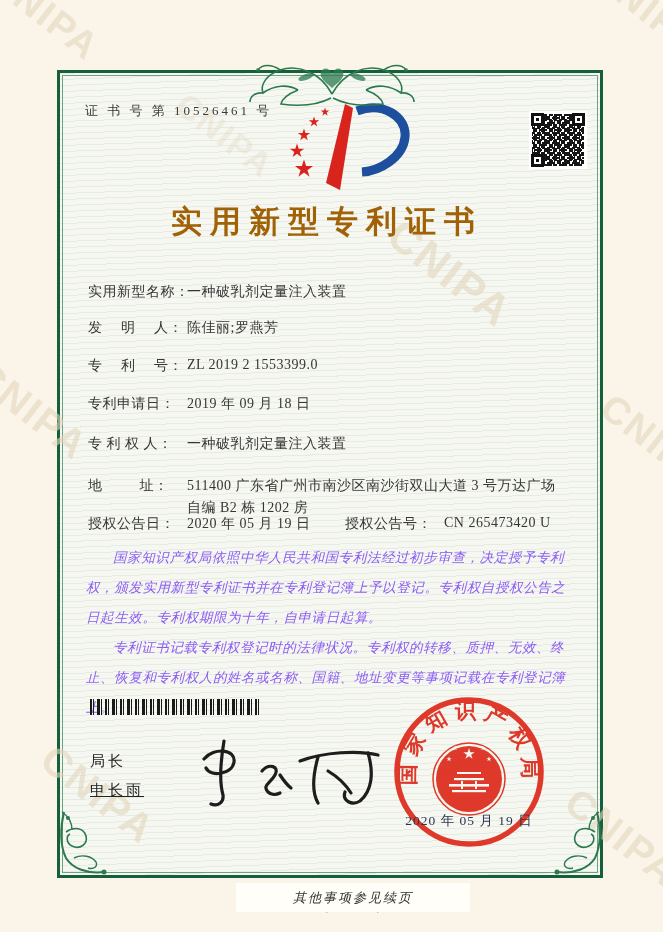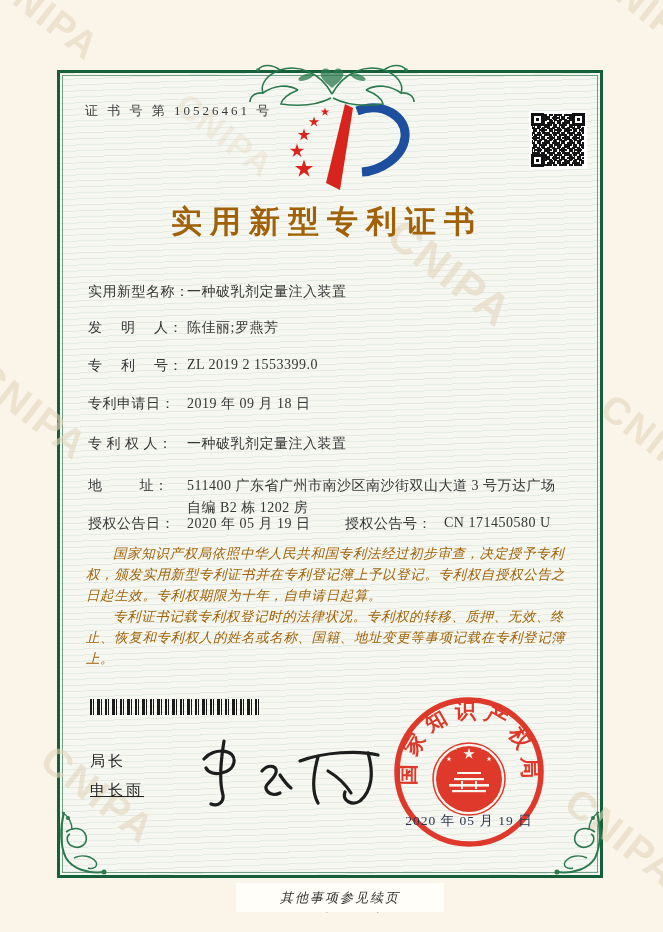--- a/index.html
+++ b/index.html
@@ -41,38 +41,38 @@
   .row{position:absolute;left:88px;width:500px;font-size:14px;color:#363636;}
   .fl{position:absolute;left:0;white-space:pre;letter-spacing:0.5px;}
   .fv{position:absolute;left:99px;white-space:pre;letter-spacing:0.5px;}
   .fv2{position:absolute;left:99px;top:22px;white-space:pre;letter-spacing:0.5px;}
   .g2l{position:absolute;left:257px;white-space:pre;letter-spacing:0.5px;}
   .g2v{position:absolute;left:356px;white-space:pre;letter-spacing:0.5px;}
   .r1{top:283px}.r2{top:319px}.r3{top:357px}.r4{top:395px}.r5{top:435px}.r6{top:477px}.r7{top:515px}
 
   
   .paras{position:absolute;left:86px;top:543px;width:492px;font-size:13.5px;
-         font-style:italic;line-height:21px;color:#a16207;}
+         font-style:italic;line-height:30px;color:#8b5cf6;}
   .paras p{margin:0;text-indent:2em;letter-spacing:0.6px;}
 
   
   .barcode{position:absolute;left:90px;top:699px;width:172px;height:16px;
      background:repeating-linear-gradient(90deg,#191919 0 2px,transparent 2px 3px,
        #191919 3px 4px,transparent 4px 7px,#191919 7px 10px,transparent 10px 11px,
        #191919 11px 12px,transparent 12px 15px);}
   .sig-title{position:absolute;left:90px;top:752px;font-size:15px;letter-spacing:3px;color:#222;}
   .sig-name{position:absolute;left:90px;top:781px;font-size:15px;letter-spacing:3px;color:#222;text-decoration:underline;}
   .signature{position:absolute;left:192px;top:735px;}
 
   .seal{position:absolute;left:391px;top:694px;width:156px;height:156px;z-index:5;}
 
   .page-info{position:absolute;left:57px;top:898px;width:540px;text-align:center;
              font-size:12.5px;letter-spacing:2px;color:#3a3a3a;z-index:6;}
 
-  .note-strip{position:absolute;left:236px;top:883px;width:208px;height:29px;
+  .note-strip{position:absolute;left:236px;top:883px;width:234px;height:29px;
               background:#fffef9;z-index:3;text-align:center;line-height:29px;
               font-size:13px;font-style:italic;letter-spacing:2px;color:#333;}
 </style>
 </head>
 <body>
 
 <svg width="0" height="0" style="position:absolute">
   <defs>
     <polygon id="star" points="0,-1 0.225,-0.31 0.95,-0.31 0.36,0.12 0.59,0.81 0,0.38 -0.59,0.81 -0.36,0.12 -0.95,-0.31 -0.225,-0.31"></polygon>
   </defs>
@@ -189,21 +189,21 @@
     </div>
     <div class="row r6">
       <span class="fl">地　 　 址：</span>
       <span class="fv">511400 广东省广州市南沙区南沙街双山大道 3 号万达广场</span>
       <span class="fv2">自编 B2 栋 1202 房</span>
     </div>
     <div class="row r7">
       <span class="fl">授权公告日：</span>
       <span class="fv">2020 年 05 月 19 日</span>
       <span class="g2l">授权公告号：</span>
-      <span class="g2v">CN 171450580 U</span>
+      <span class="g2v">CN 265473420 U</span>
     </div>
 
     <div class="paras">
       <p>国家知识产权局依照中华人民共和国专利法经过初步审查，决定授予专利权，颁发实用新型专利证书并在专利登记簿上予以登记。专利权自授权公告之日起生效。专利权期限为十年，自申请日起算。</p>
       <p>专利证书记载专利权登记时的法律状况。专利权的转移、质押、无效、终止、恢复和专利权人的姓名或名称、国籍、地址变更等事项记载在专利登记簿上。</p>
     </div>
 
     <div class="barcode"></div>
 
     <div class="sig-title">局长</div>

